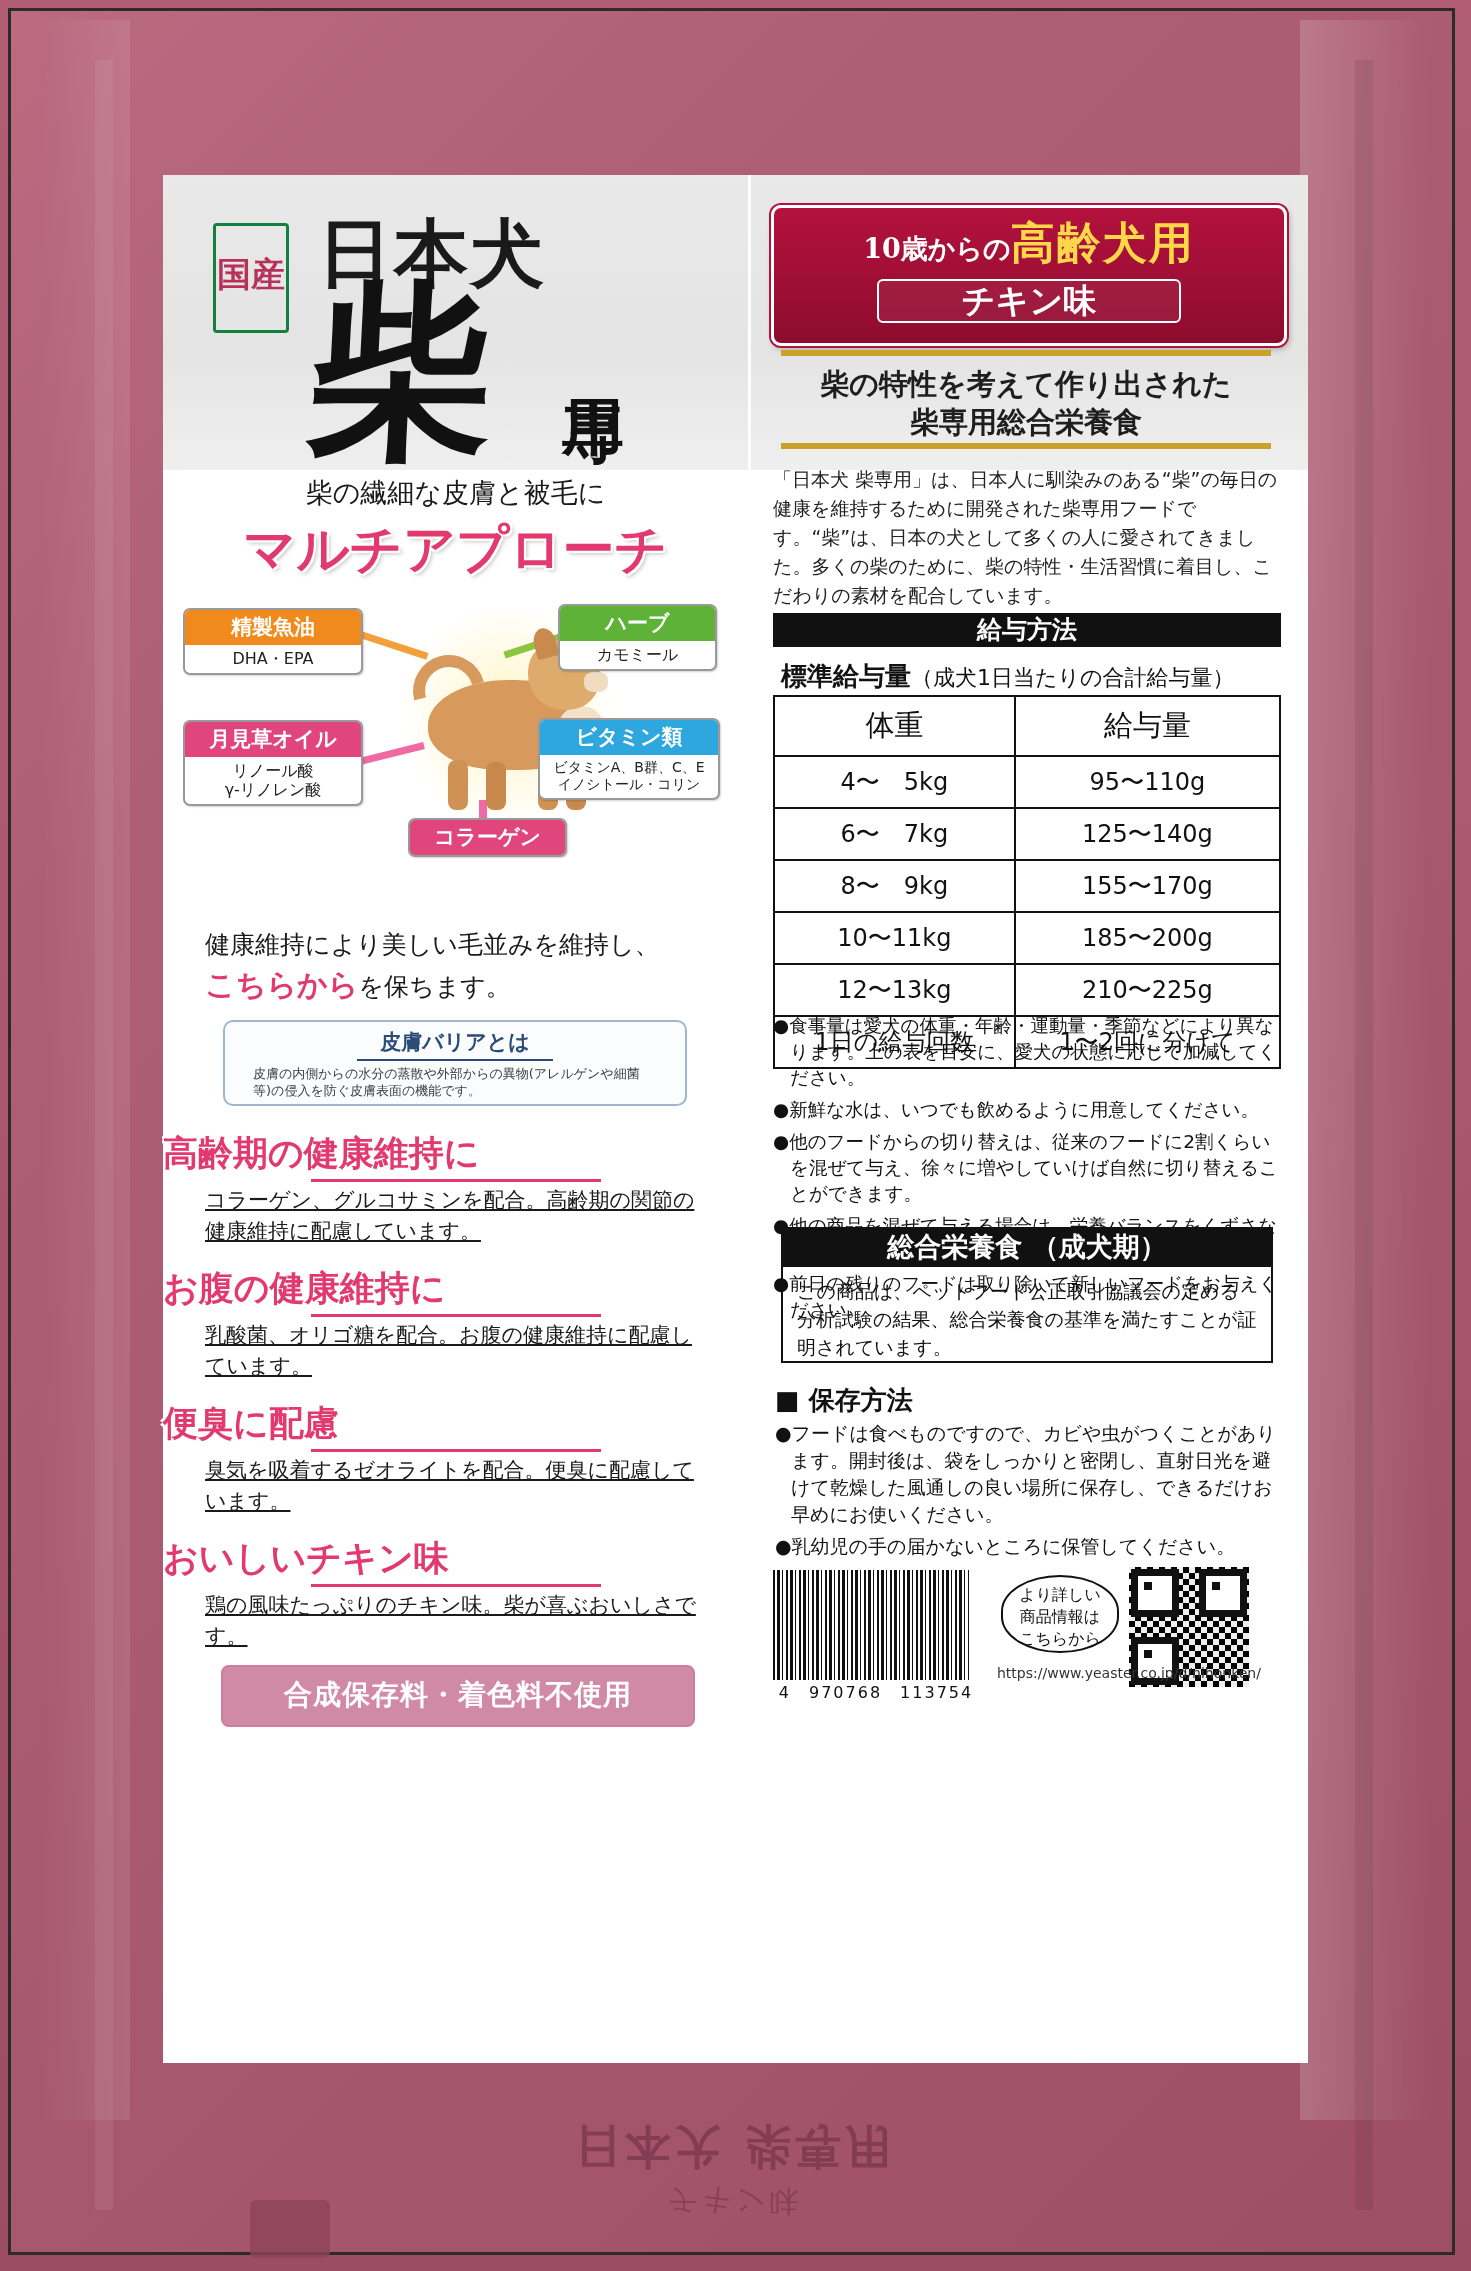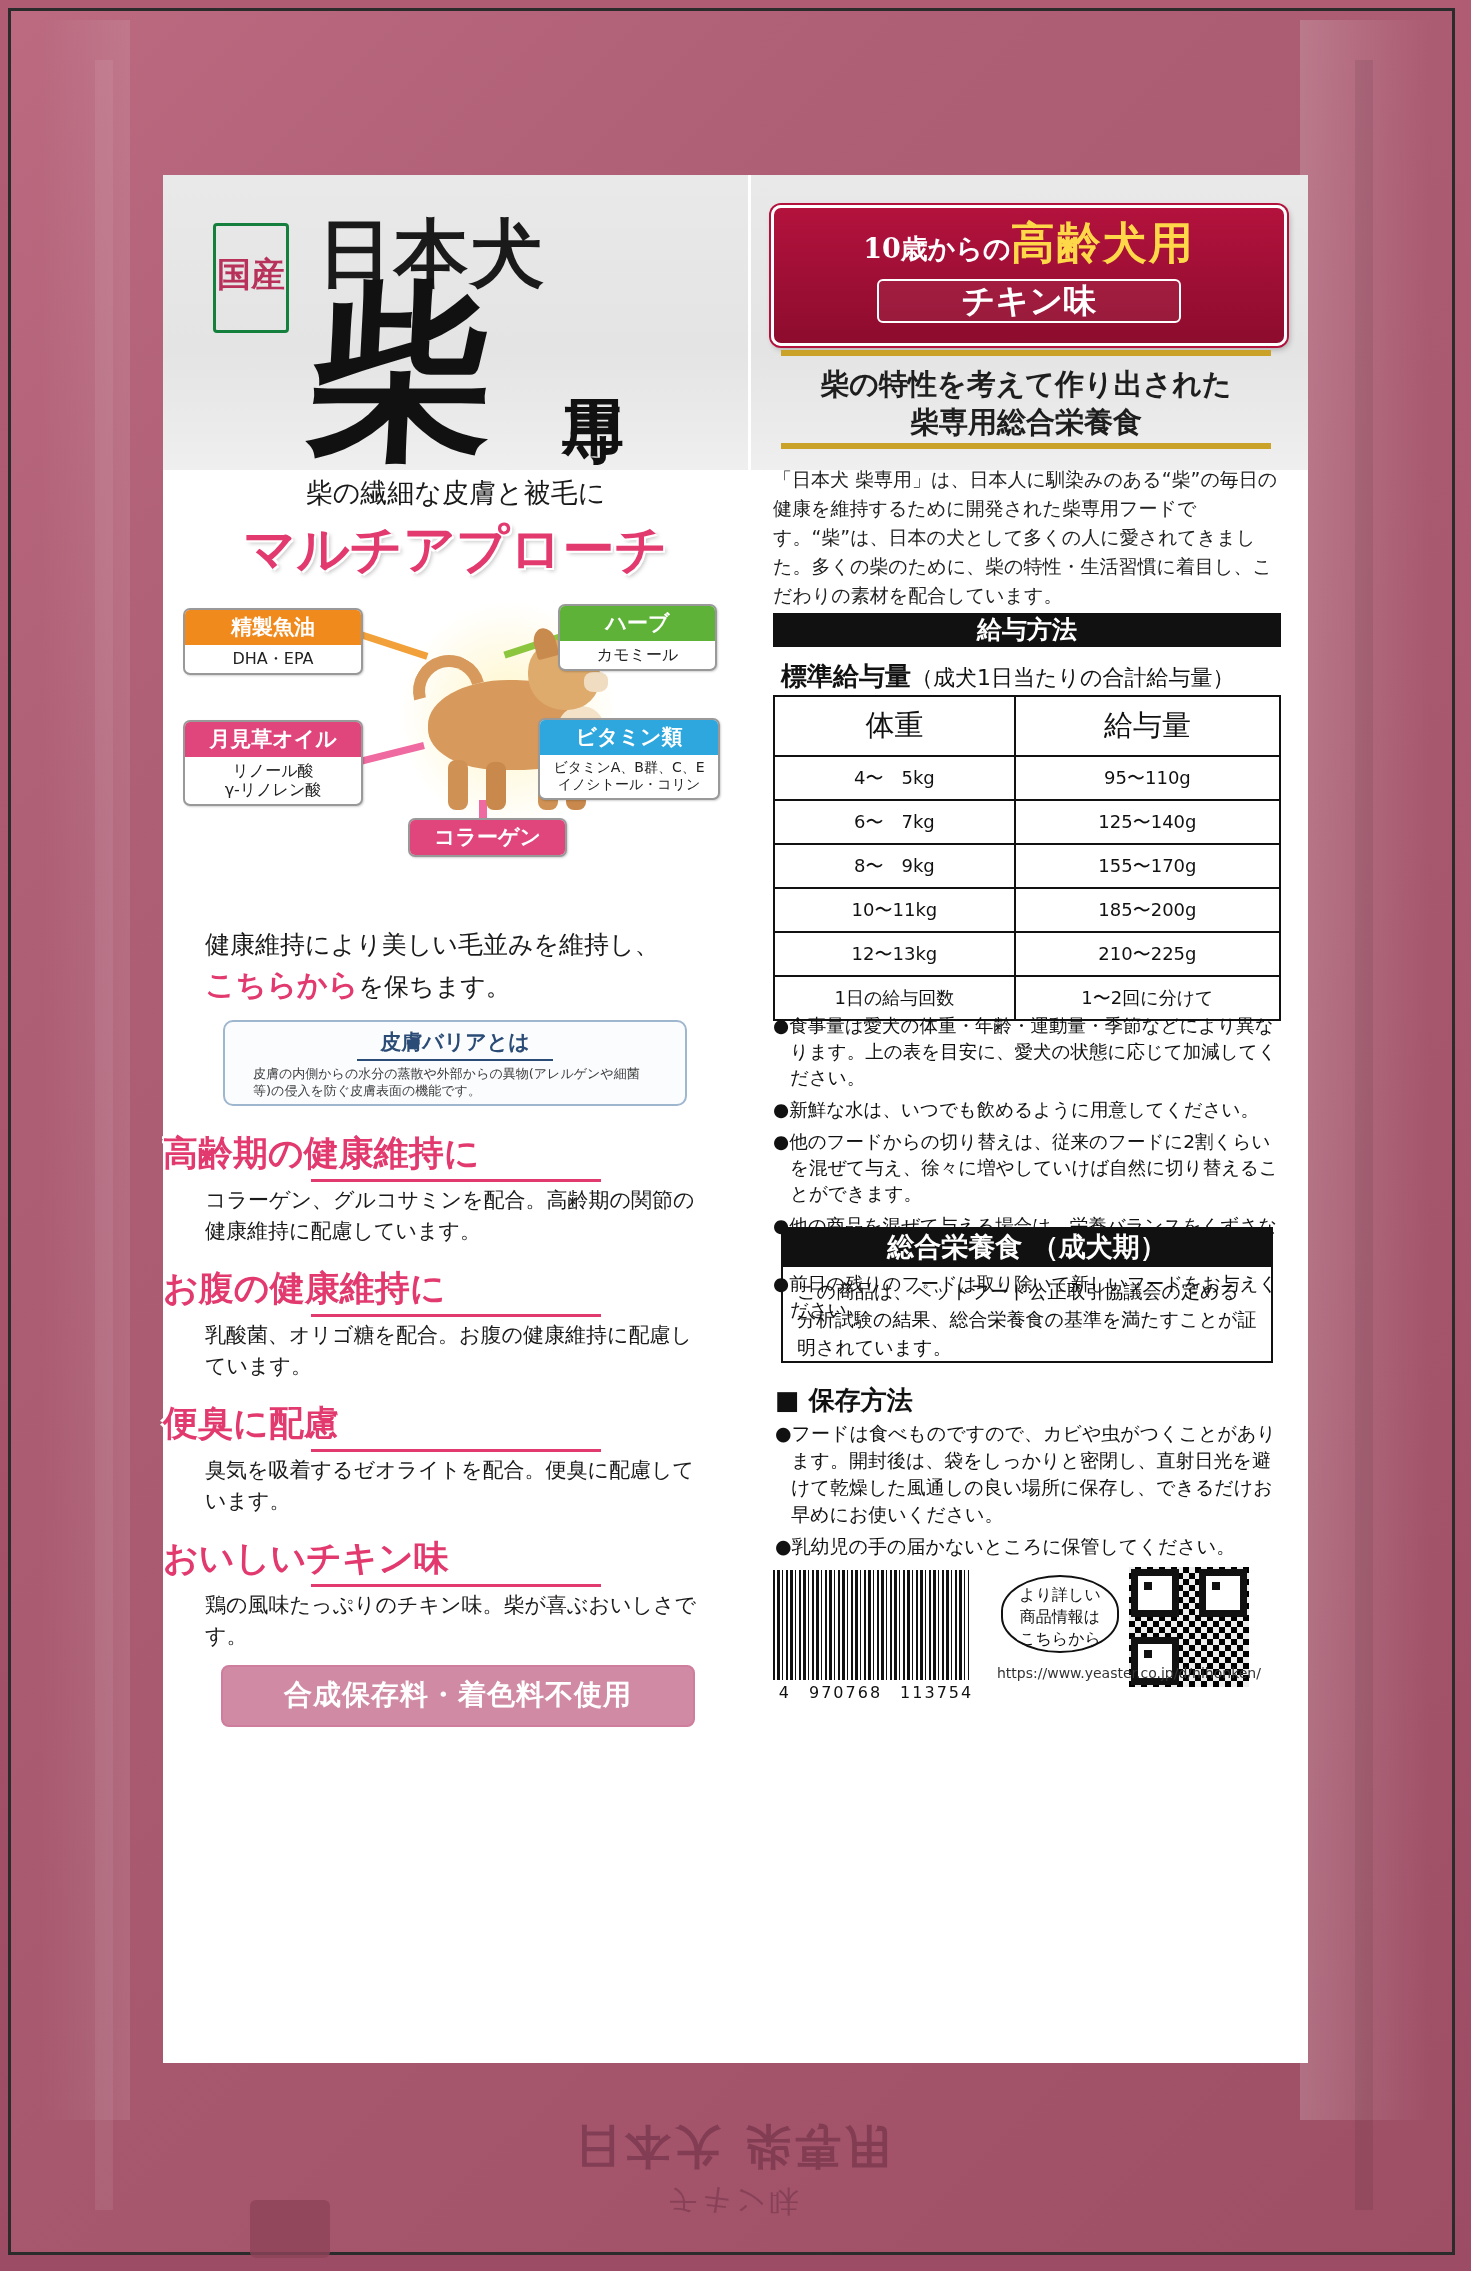--- a/index.html
+++ b/index.html
@@ -157,20 +157,21 @@
     position:absolute;left:0;width:585px;text-align:left;
     font-family:"DejaVu Serif",serif;font-weight:bold;font-size:35px;color:#e2396f;
     text-shadow:2px 2px 0 #fff,-2px -2px 0 #fff,2px -2px 0 #fff,-2px 2px 0 #fff;
   }
   .sec-h:after{
     content:"";display:block;width:290px;height:3px;background:#e2396f;margin:2px auto 0;
   }
   .sec-b{
     position:absolute;left:42px;width:500px;font-size:21px;line-height:31px;color:#1a1a1a;
     font-family:"DejaVu Sans",sans-serif;
+    text-decoration:underline;
   }
   .nouse{
     position:absolute;left:58px;top:1655px;width:470px;height:58px;
     border:2px solid #cf7d9c;border-radius:8px;background:#d08aa4;
     color:#fff;font-family:"DejaVu Serif",serif;font-weight:bold;font-size:28px;
     text-align:center;line-height:56px;letter-spacing:1px;
   }
   
   .right{position:absolute;left:588px;top:0;width:557px;height:1888px;}
   .banner{
@@ -211,21 +212,21 @@
   #feed-head{left:22px;top:438px;width:508px;height:34px;font-size:25px;line-height:34px;}
   .feed-title{
     position:absolute;left:30px;top:484px;font-family:"DejaVu Sans",sans-serif;
     font-size:22px;color:#111;
   }
   .feed-title b{font-size:26px;font-weight:bold;}
   table.feed{
     position:absolute;left:22px;top:520px;width:508px;border-collapse:collapse;
   }
   table.feed td{
-    border:2px solid #111;text-align:center;font-size:18px;padding:9px 0;
+    border:2px solid #111;text-align:center;font-size:24px;padding:9px 0;
     font-family:"DejaVu Sans",sans-serif;color:#111;
   }
   table.feed tr:first-child td{font-size:29px;}
   .bullets{
     position:absolute;left:22px;top:838px;width:512px;
     font-size:18.5px;line-height:26px;color:#111;font-family:"DejaVu Sans",sans-serif;
   }
   .bullets p{margin:0 0 6px 0;text-indent:-17px;padding-left:17px;}
   #nutri-head{left:30px;top:1052px;width:492px;height:40px;font-size:27px;line-height:40px;}
   .nutri-box{

